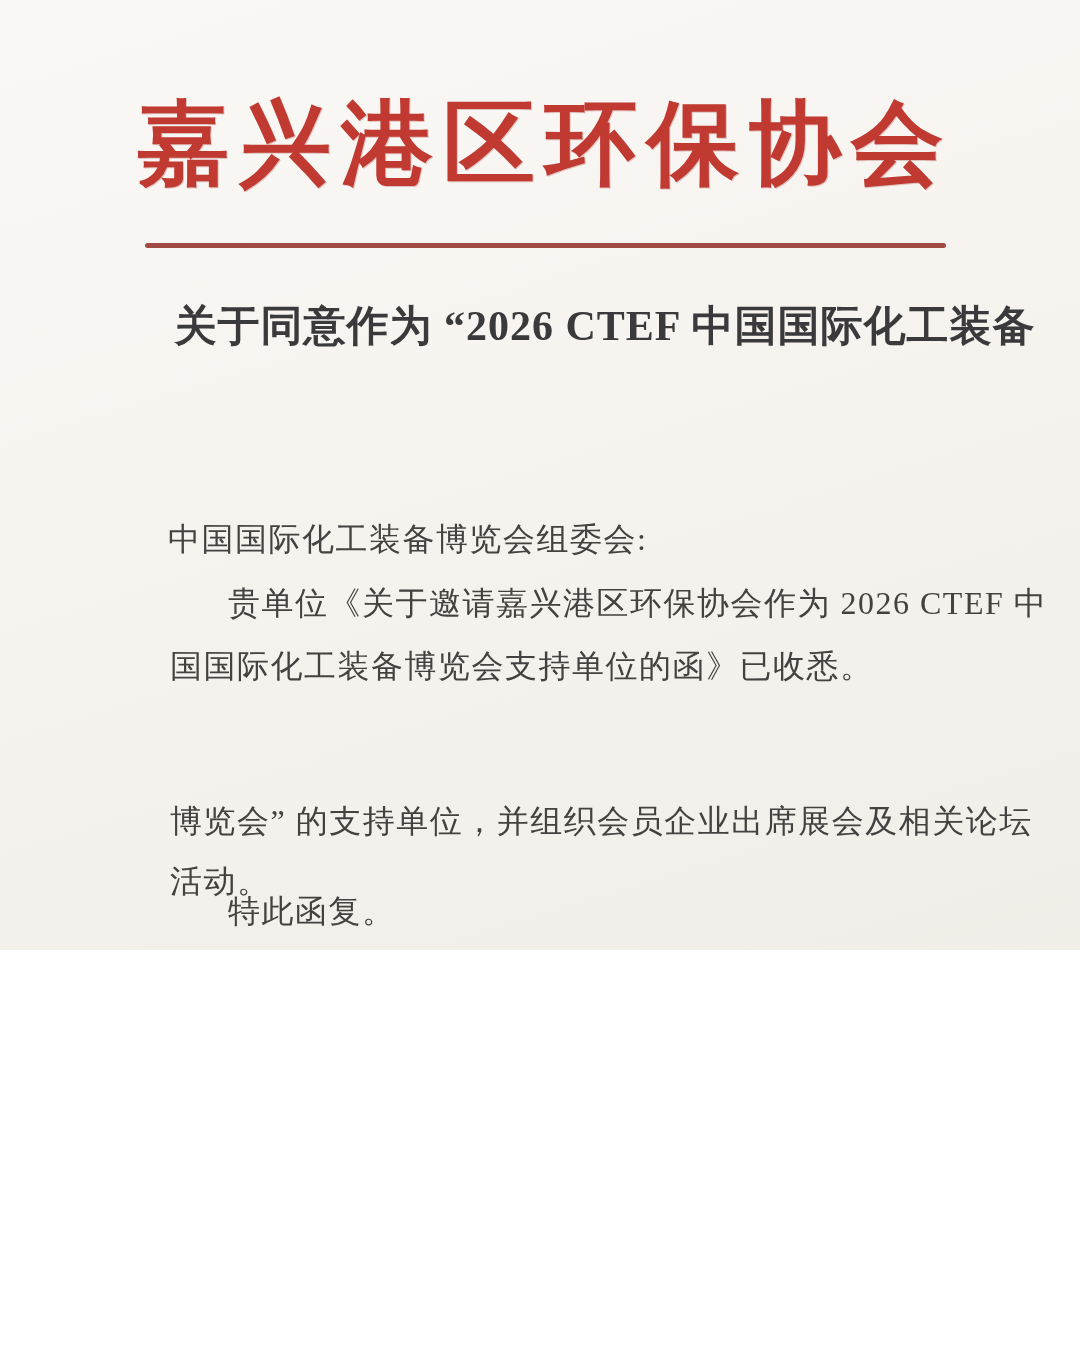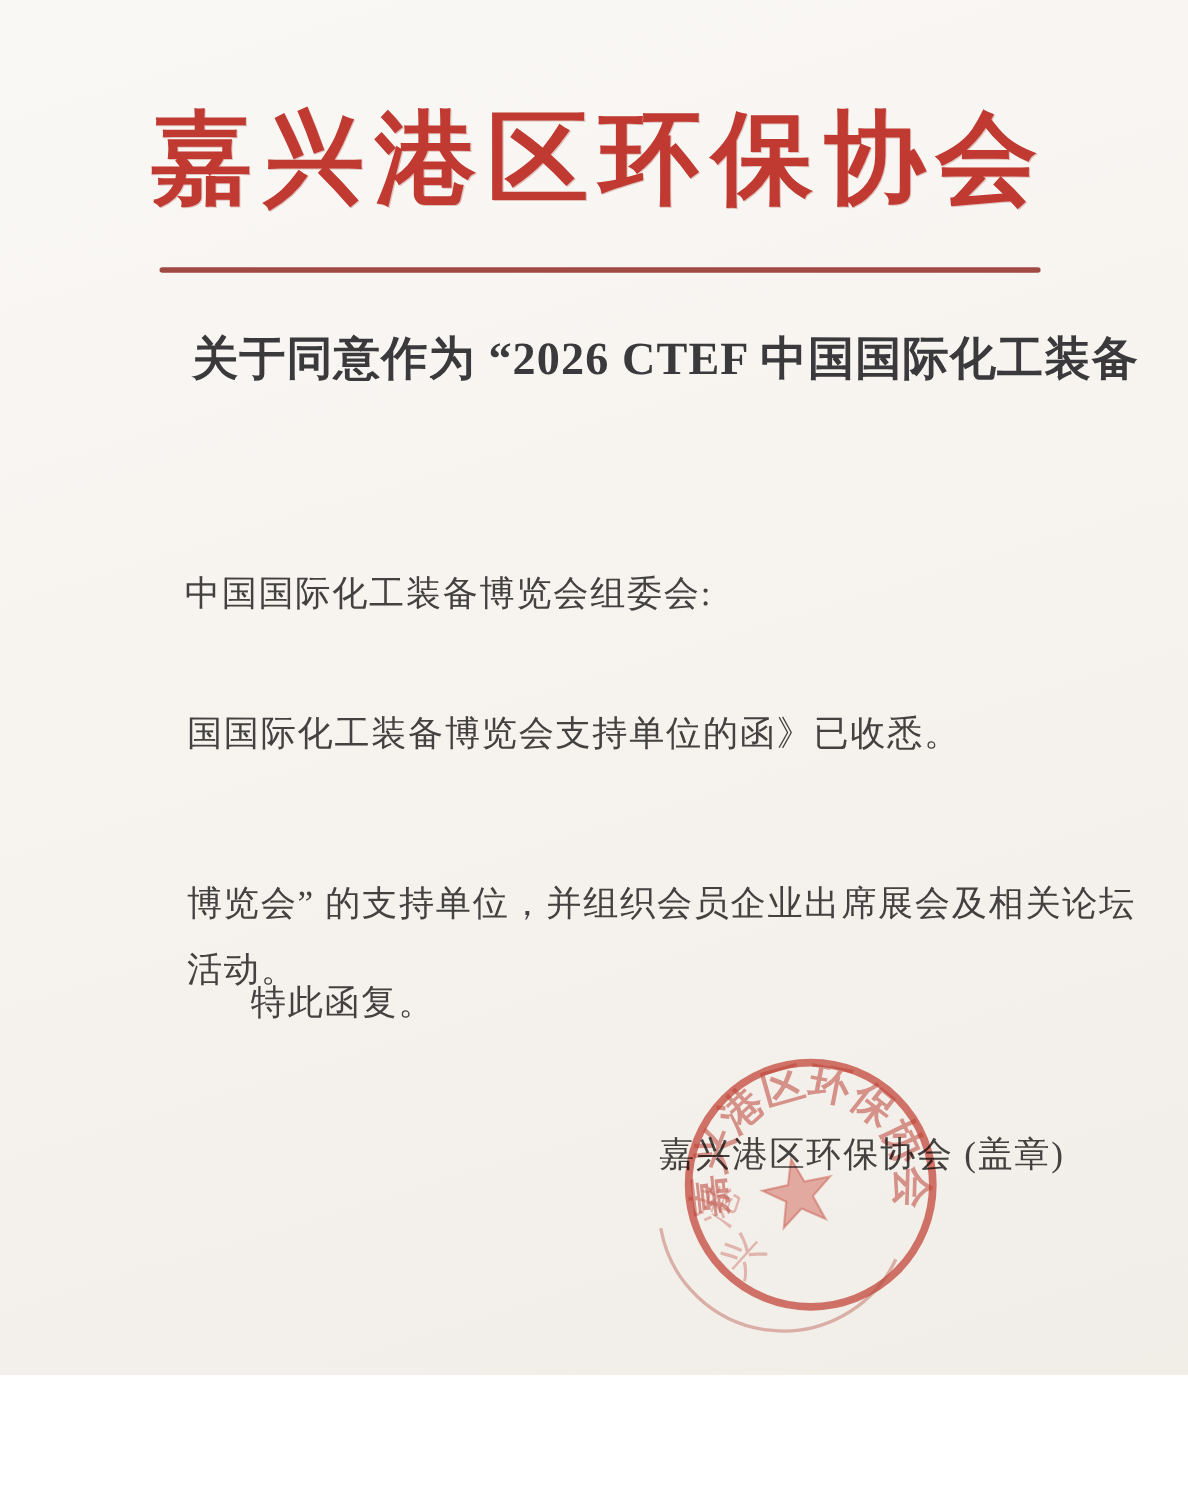--- a/index.html
+++ b/index.html
@@ -2,21 +2,21 @@
 <html><head>
 <meta charset="utf-8">
 <style>
   * { margin: 0; padding: 0; box-sizing: border-box; }
   html, body { width: 1080px; height: 1352px; }
   body { font-family: "Liberation Serif", "DejaVu Serif", serif; }
 
   .page {
     position: relative;
     width: 1080px;
-    height: 1250px;
+    height: 950px;
     overflow: hidden;
     background: linear-gradient(163deg, #faf8f5 0%, #f6f3ef 50%, #f1ede7 100%);
   }
 
   
   .org-name {
     position: absolute;
     top: 88px; left: 0; width: 100%;
     text-align: center;
     font-size: 92px;
@@ -110,20 +110,21 @@
 <body>
 
 <div class="page">
 
   <div class="org-name">嘉兴港区环保协会</div>
   <div class="rule"></div>
 
   <div class="title-line title-1">关于同意作为 “2026 CTEF 中国国际化工装备</div>
 
   <div class="body-line salutation">中国国际化工装备博览会组委会:</div>
+  <div class="body-line p1l1">贵单位《关于邀请嘉兴港区环保协会作为 2026 CTEF 中</div>
   <div class="body-line p1l2">国国际化工装备博览会支持单位的函》已收悉。</div>
   <div class="body-line p2l2">博览会” 的支持单位，并组织会员企业出席展会及相关论坛</div>
   <div class="body-line p2l3">活动。</div>
   <div class="body-line closing">特此函复。</div>
 
   <div class="body-line sig-org">嘉兴港区环保协会 (盖章)</div>
 
   <svg class="stamp-svg" viewBox="0 0 290 290" aria-hidden="true">
 
     <circle cx="157" cy="142" r="111" fill="none" stroke="rgba(202,62,50,0.7)" stroke-width="7"></circle>

